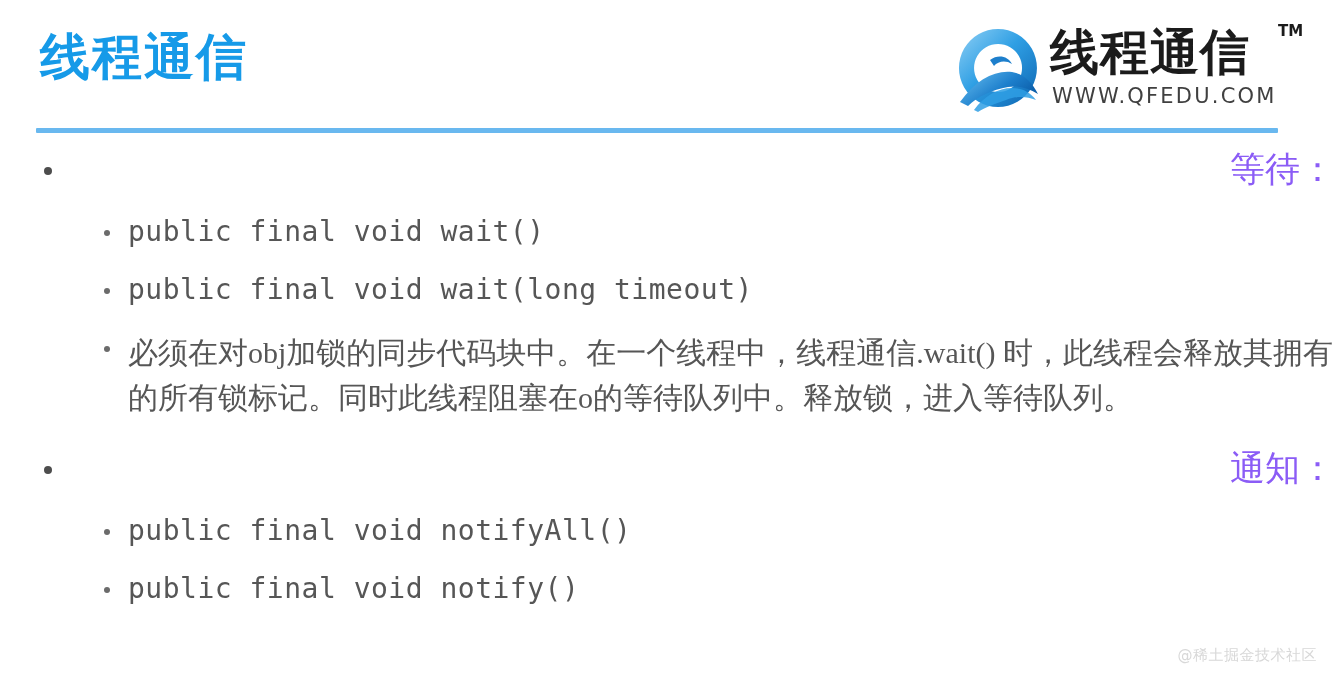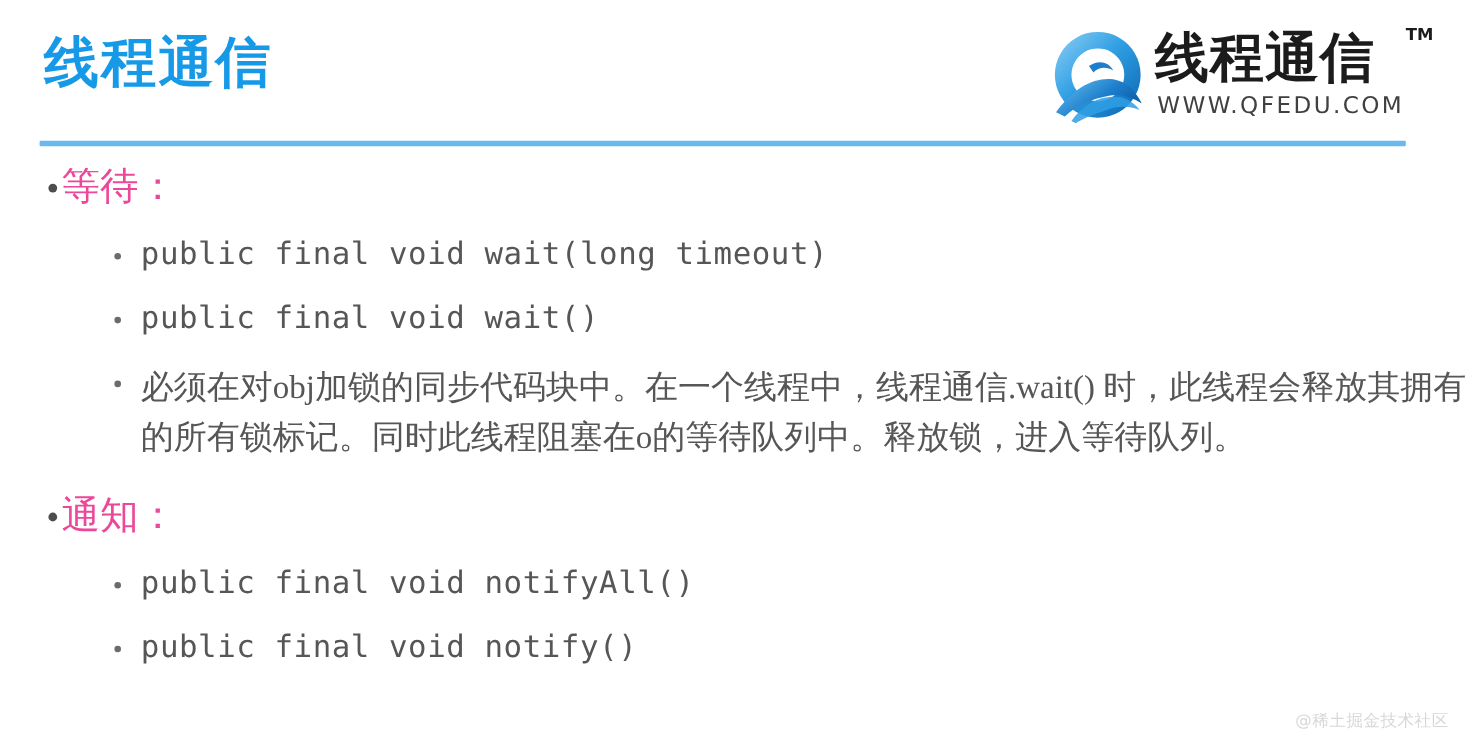--- a/index.html
+++ b/index.html
@@ -107,24 +107,25 @@
   
   .content {
     position: absolute;
     left: 0;
     top: 148px;
     width: 1335px;
   }
   .bullet-l1 {
     position: relative;
     padding-left: 56px;
-    color: #ec4899;
+    color: #8b5cf6;
     font-size: 35px;
     line-height: 1.25;
     margin-bottom: 4px;
+    text-align: right;
   }
   .bullet-l1 > .dot {
     position: absolute;
     left: 44px;
     top: 19px;
     width: 8px;
     height: 8px;
     border-radius: 50%;
     background: #4d4d4d;
   }
@@ -236,26 +237,26 @@
   <div class="content">
 
     <div>
       <div class="bullet-l1">
         <span class="dot"></span>
         <span>等待：</span>
       </div>
 
       <div class="bullet-l2">
         <span class="dot"></span>
+        <span class="code">public final void wait()</span>
+      </div>
+
+      <div class="bullet-l2">
+        <span class="dot"></span>
         <span class="code">public final void wait(long timeout)</span>
-      </div>
-
-      <div class="bullet-l2">
-        <span class="dot"></span>
-        <span class="code">public final void wait()</span>
       </div>
 
       <div class="bullet-l2">
         <span class="dot"></span>
         <span class="para">必须在对obj加锁的同步代码块中。在一个线程中，线程通信.wait() 时，此线程会释放其拥有的所有锁标记。同时此线程阻塞在o的等待队列中。释放锁，进入等待队列。</span>
       </div>
     </div>
 
     <div class="group-gap"></div>
 

